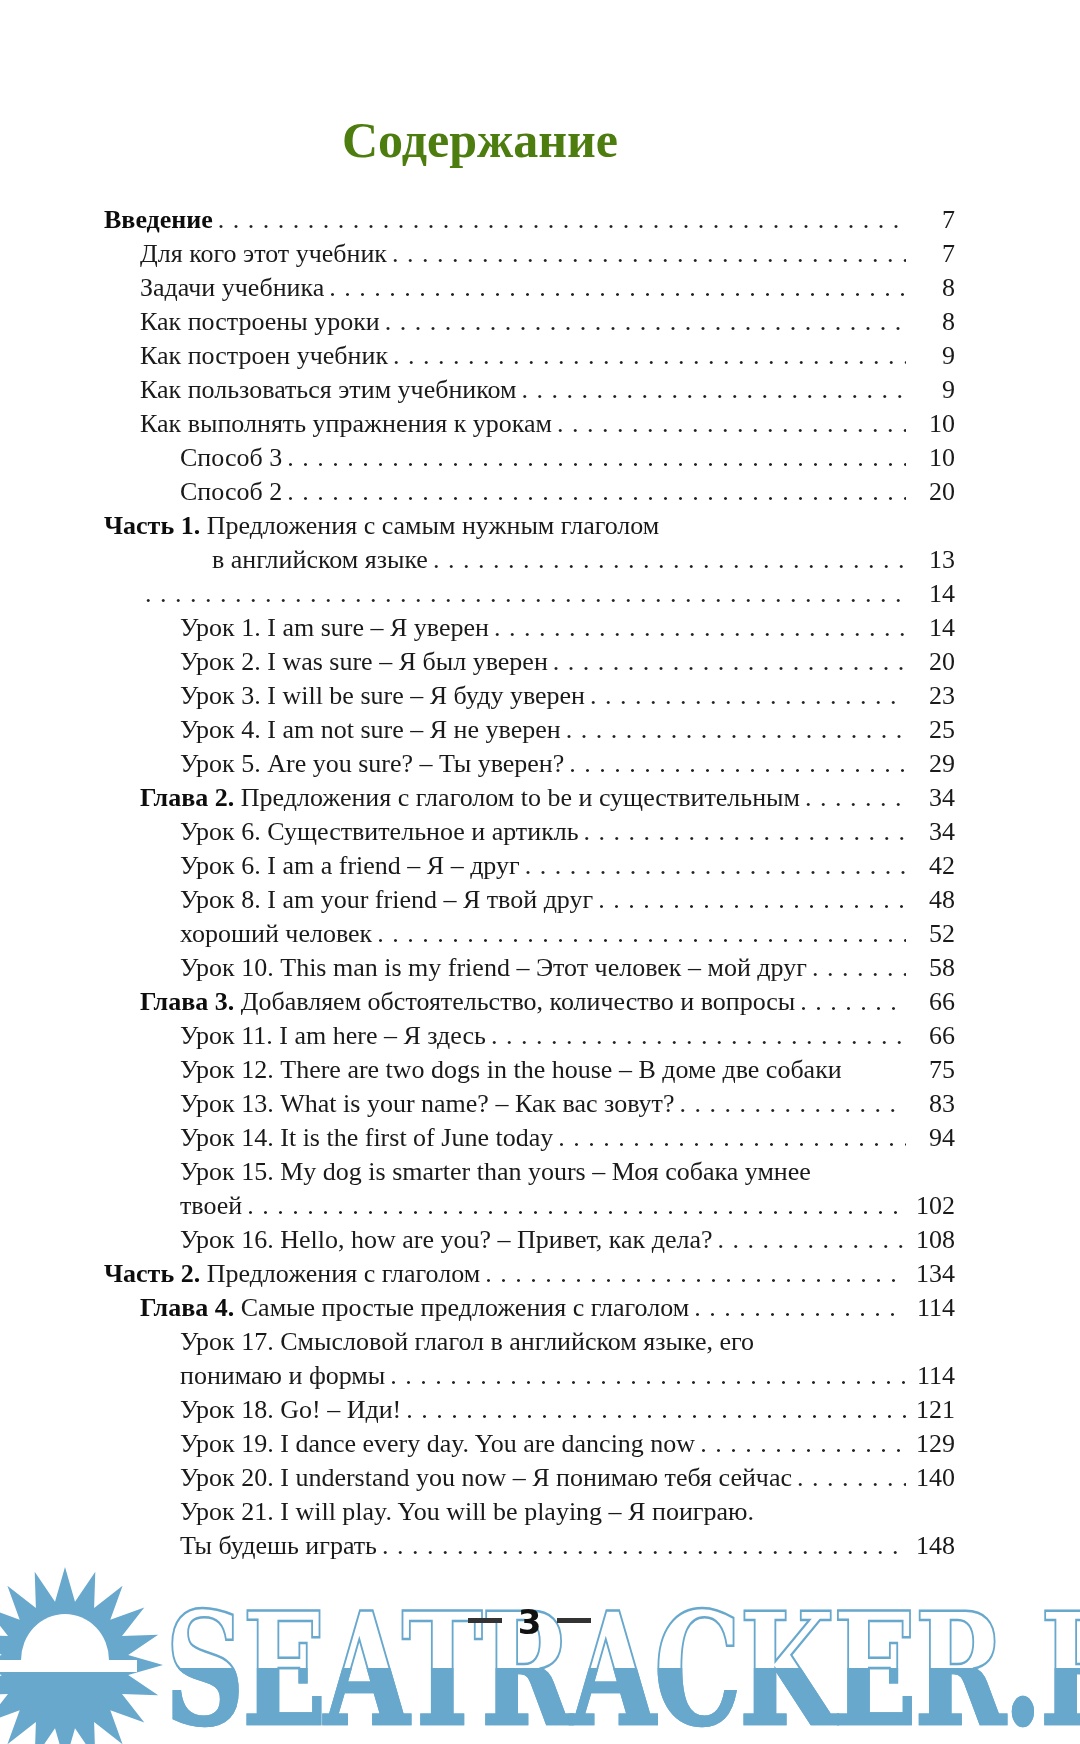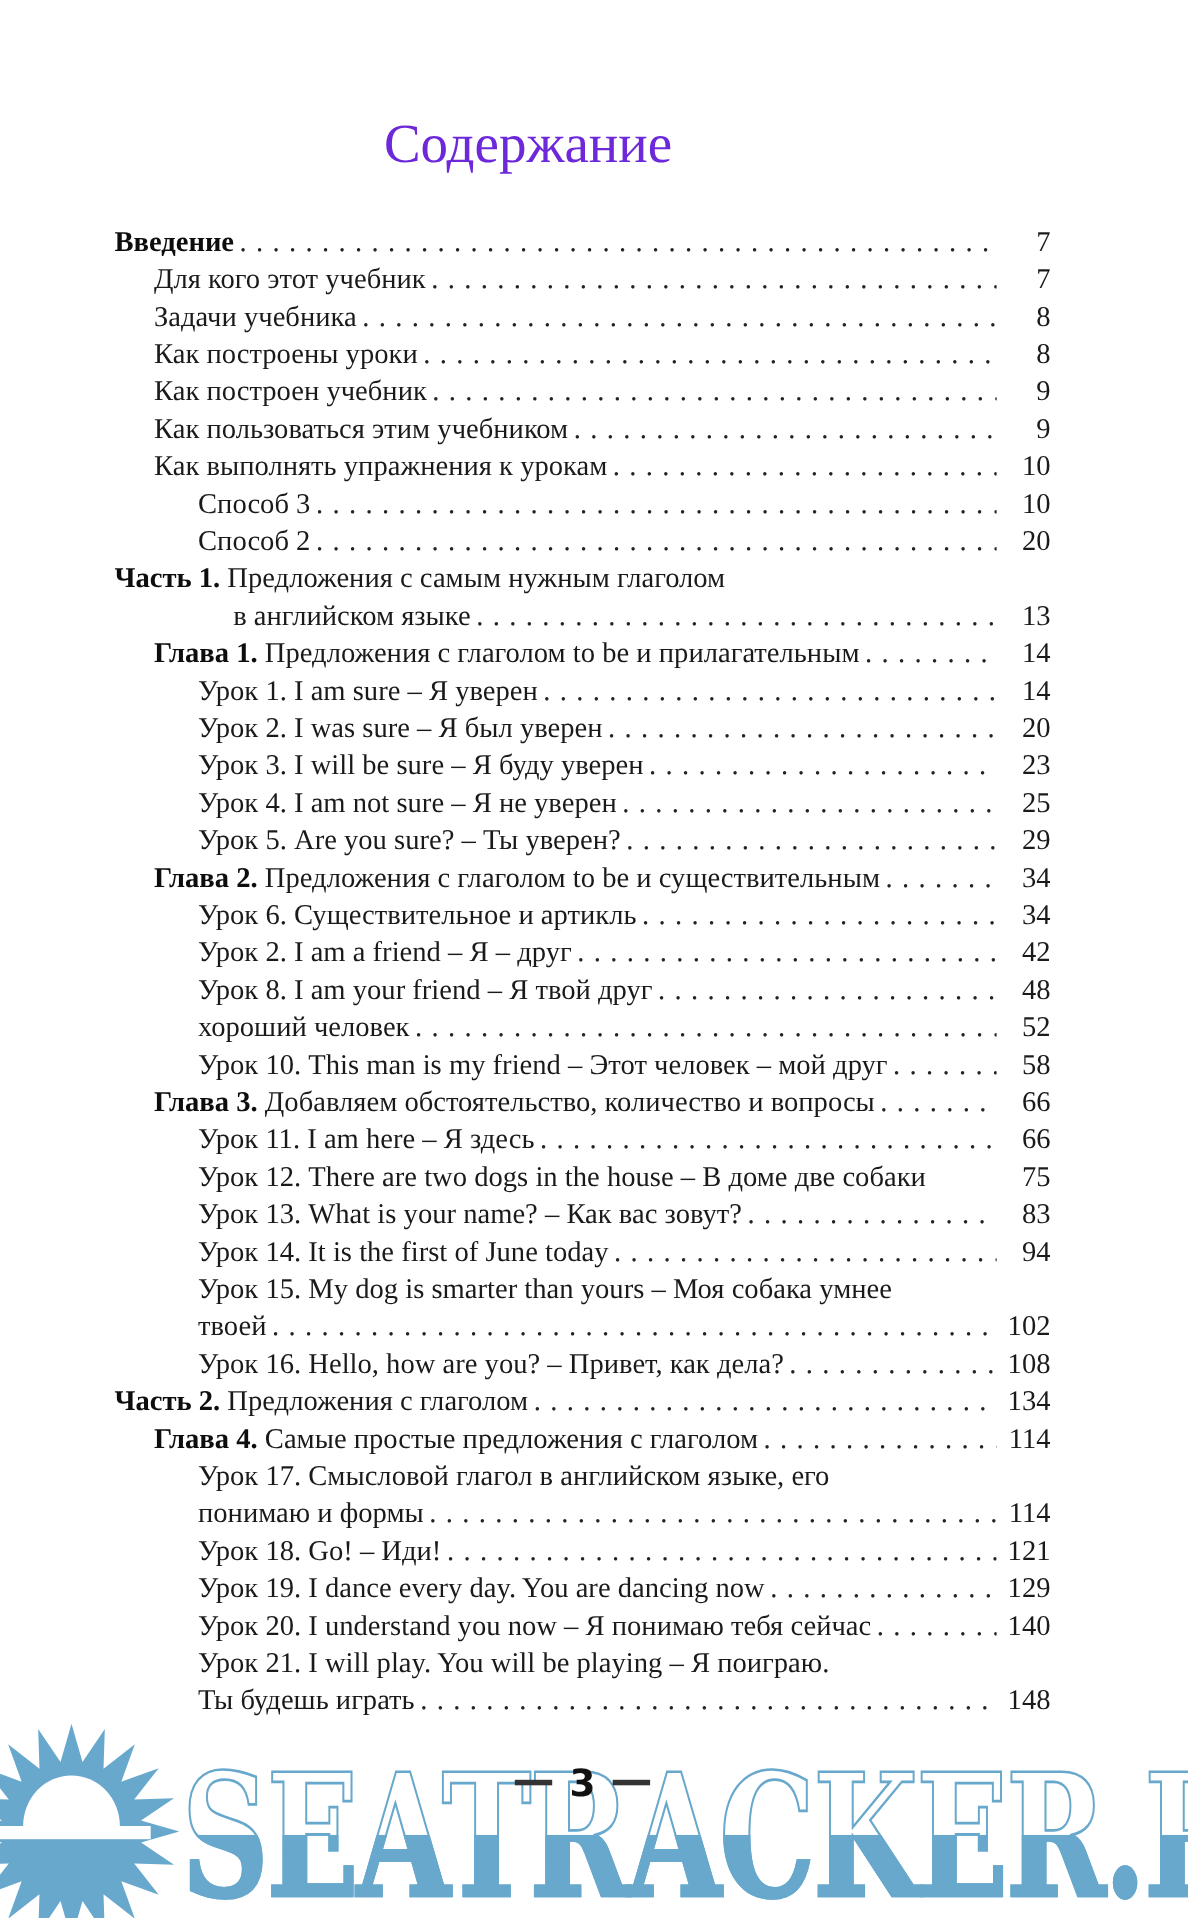--- a/index.html
+++ b/index.html
@@ -8,28 +8,28 @@
     width: 1080px;
     height: 1744px;
     background: #ffffff;
     overflow: hidden;
     position: relative;
     font-family: "Liberation Serif", "DejaVu Serif", serif;
     color: #1a1a1a;
   }
   .page-title {
     position: absolute;
-    top: 102px;
+    top: 112px;
     left: 104px;
     width: 752px;
     text-align: center;
     font-size: 50px;
     line-height: 56px;
-    font-weight: 400;
-    color: #6d28d9;
+    font-weight: 700;
+    color: #4d7c0f;
     z-index: 1;
   }
   .toc {
     position: absolute;
     top: 203px;
     left: 104px;
     width: 851px;
     z-index: 1;
   }
   .toc-line {
@@ -191,21 +191,20 @@
     <span class="pg"></span>
   </div>
 
   <div class="toc-line ind3">
     <span class="label"><span class="tx">в английском языке</span></span>
     <span class="dots">. . . . . . . . . . . . . . . . . . . . . . . . . . . . . . . . . . . . . . . . . . . . . . . . . . . . . . . . . . . . . . . . . . . . . . . . . . . . . . . . . . . . . . . . . . . . . . . . . . . . . . . . . . . . . . . . . . . . . . . . . . . . . . . . . . . . . . . . . . . . . . . . . . . . . . . . . . . . . . . . </span>
     <span class="pg">13</span>
   </div>
 
   <div class="toc-line ind1">
-    <span class="label"><b class="bl">Глава 1.</b><span class="tx"> Предложения с глаголом to be и прилагательным</span></span>
     <span class="dots">. . . . . . . . . . . . . . . . . . . . . . . . . . . . . . . . . . . . . . . . . . . . . . . . . . . . . . . . . . . . . . . . . . . . . . . . . . . . . . . . . . . . . . . . . . . . . . . . . . . . . . . . . . . . . . . . . . . . . . . . . . . . . . . . . . . . . . . . . . . . . . . . . . . . . . . . . . . . . . . . </span>
     <span class="pg">14</span>
   </div>
 
   <div class="toc-line ind2">
     <span class="label"><span class="tx">Урок 1. I am sure – Я уверен</span></span>
     <span class="dots">. . . . . . . . . . . . . . . . . . . . . . . . . . . . . . . . . . . . . . . . . . . . . . . . . . . . . . . . . . . . . . . . . . . . . . . . . . . . . . . . . . . . . . . . . . . . . . . . . . . . . . . . . . . . . . . . . . . . . . . . . . . . . . . . . . . . . . . . . . . . . . . . . . . . . . . . . . . . . . . . </span>
     <span class="pg">14</span>
   </div>
 
@@ -239,21 +238,21 @@
     <span class="pg">34</span>
   </div>
 
   <div class="toc-line ind2">
     <span class="label"><span class="tx">Урок 6. Существительное и артикль</span></span>
     <span class="dots">. . . . . . . . . . . . . . . . . . . . . . . . . . . . . . . . . . . . . . . . . . . . . . . . . . . . . . . . . . . . . . . . . . . . . . . . . . . . . . . . . . . . . . . . . . . . . . . . . . . . . . . . . . . . . . . . . . . . . . . . . . . . . . . . . . . . . . . . . . . . . . . . . . . . . . . . . . . . . . . . </span>
     <span class="pg">34</span>
   </div>
 
   <div class="toc-line ind2">
-    <span class="label"><span class="tx">Урок 2. I am a friend – Я – друг</span></span>
+    <span class="label"><span class="tx">Урок 6. I am a friend – Я – друг</span></span>
     <span class="dots">. . . . . . . . . . . . . . . . . . . . . . . . . . . . . . . . . . . . . . . . . . . . . . . . . . . . . . . . . . . . . . . . . . . . . . . . . . . . . . . . . . . . . . . . . . . . . . . . . . . . . . . . . . . . . . . . . . . . . . . . . . . . . . . . . . . . . . . . . . . . . . . . . . . . . . . . . . . . . . . . </span>
     <span class="pg">42</span>
   </div>
 
   <div class="toc-line ind2">
     <span class="label"><span class="tx">Урок 8. I am your friend – Я твой друг</span></span>
     <span class="dots">. . . . . . . . . . . . . . . . . . . . . . . . . . . . . . . . . . . . . . . . . . . . . . . . . . . . . . . . . . . . . . . . . . . . . . . . . . . . . . . . . . . . . . . . . . . . . . . . . . . . . . . . . . . . . . . . . . . . . . . . . . . . . . . . . . . . . . . . . . . . . . . . . . . . . . . . . . . . . . . . </span>
     <span class="pg">48</span>
   </div>
 

